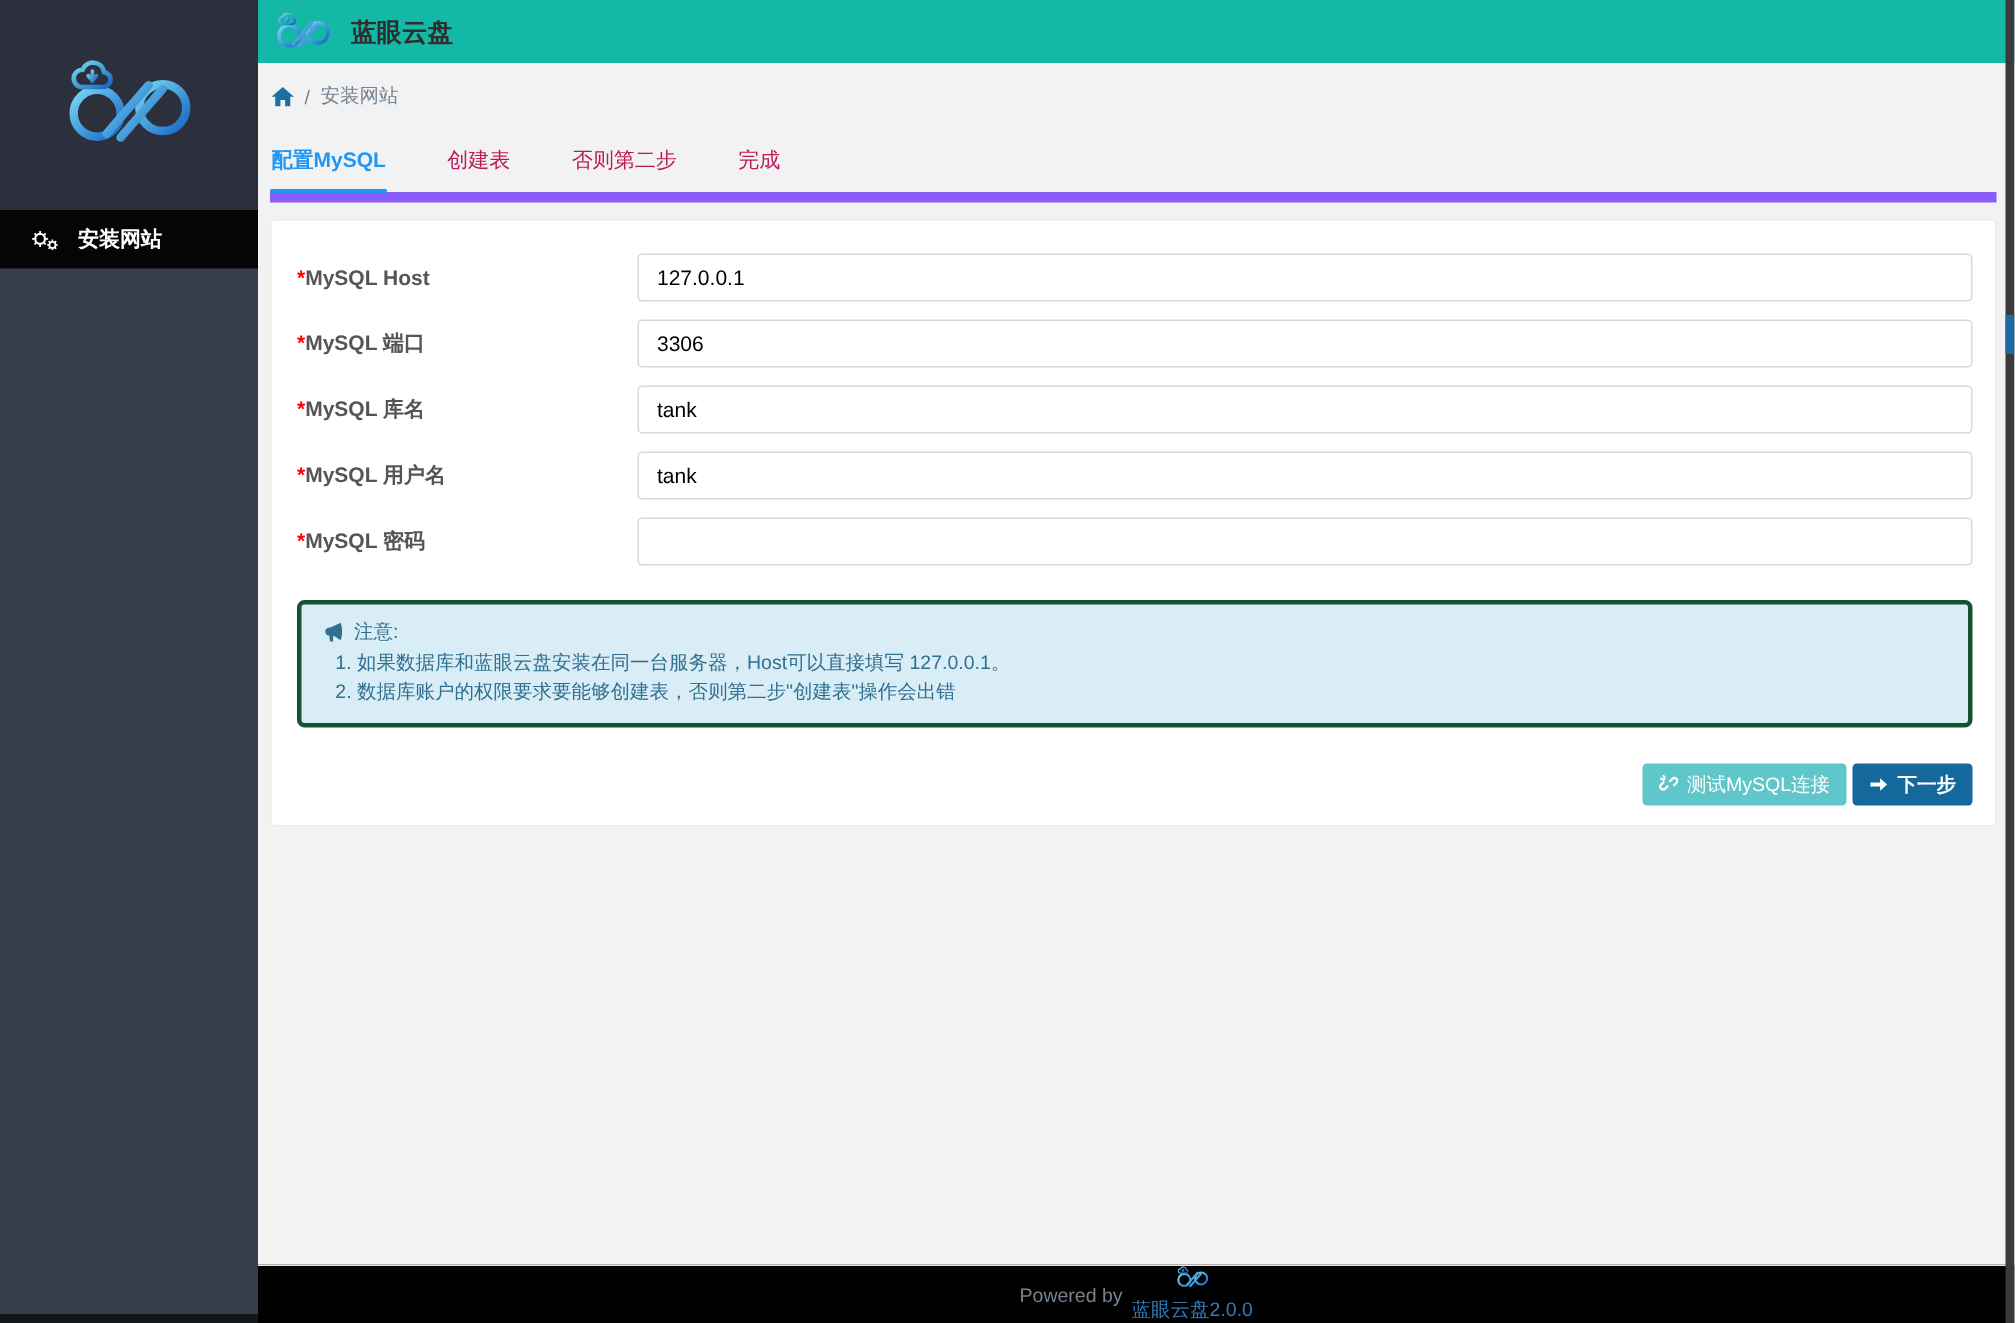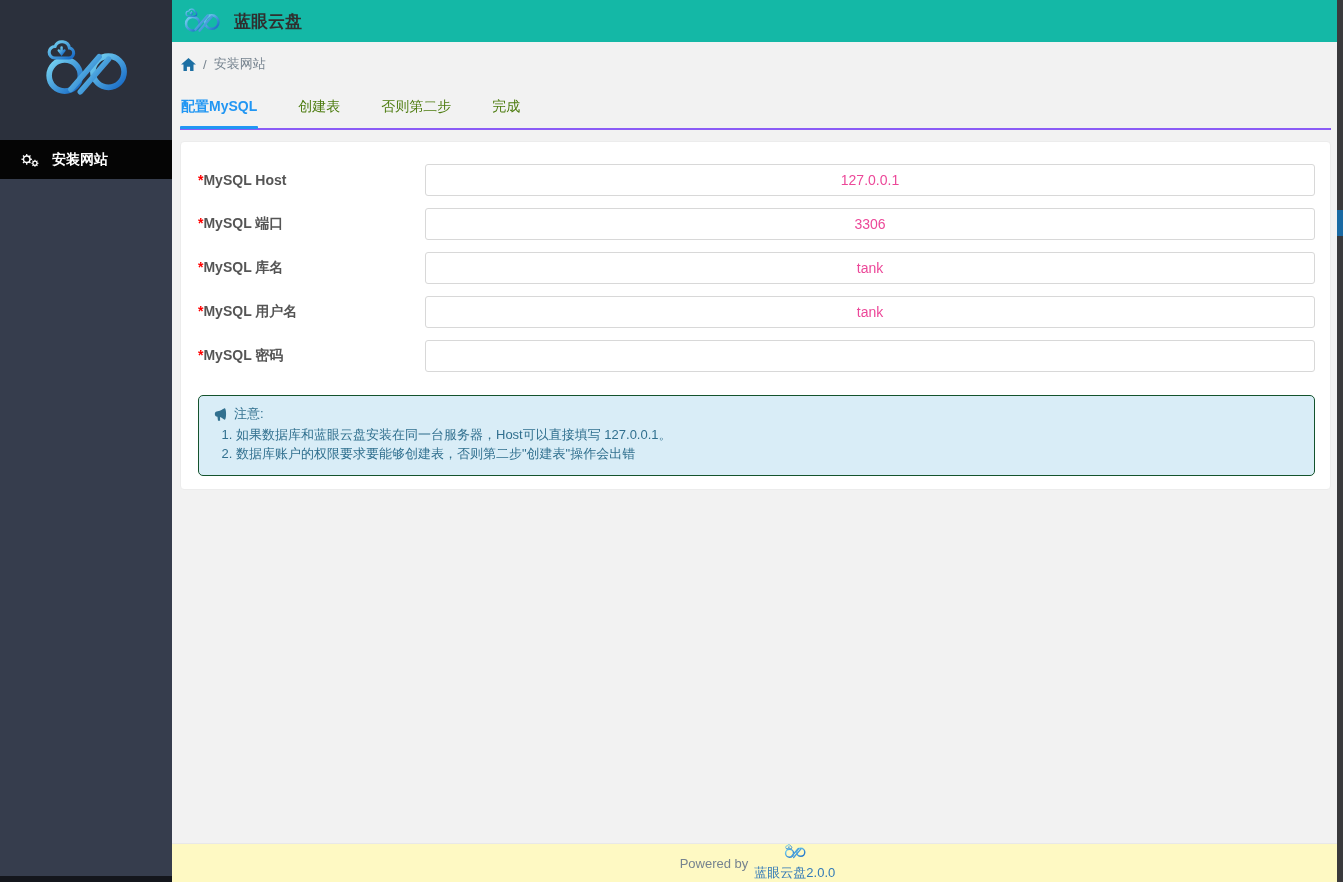--- a/index.html
+++ b/index.html
@@ -15,44 +15,44 @@
                padding-left:21px; gap:13px; font-size:14px; font-weight:bold; cursor:pointer; }
   .side-bottom { position:absolute; left:0; top:876px; width:172px; height:6px; background:#14161c; z-index:6; }
   
   .main { position:absolute; left:172px; top:0; right:0; bottom:0; }
   .topbar { height:42px; background:#14b8a6; display:flex; align-items:center; padding-left:8px; }
   .topbar-title { margin-left:10px; font-size:17px; font-weight:bold; color:#2f2f2f; }
   .content { padding:0 12px 0 8px; }
   .breadcrumb { margin-top:13px; padding-left:1px; display:flex; align-items:center; gap:7px;
                 color:#76838f; font-size:13px; }
   .breadcrumb .crumb-link { cursor:pointer; display:flex; align-items:center; }
-  .tabs { display:flex; margin-top:17px; border-bottom:2px solid #8b5cf6; }
-  .tab { margin-right:39px; padding:8px 1px 12px; font-size:14px; color:#4d7c0f; position:relative; cursor:pointer; }
+  .tabs { display:flex; margin-top:17px; border-bottom:7px solid #8b5cf6; }
+  .tab { margin-right:39px; padding:8px 1px 12px; font-size:14px; color:#be185d; position:relative; cursor:pointer; }
   .tab.active { color:#2196f3; font-weight:bold; }
   .tab.active::after { content:""; position:absolute; left:0; right:0; bottom:-1px; height:3px;
                        background:#2196f3; border-radius:1px; }
   
   .panel { margin-top:11px; background:#fff; border:1px solid #ececec; border-radius:4px;
            padding:22px 15px 13px 17px; }
   .frow { display:flex; align-items:center; margin-bottom:12px;gap:36px; }
   .flabel { width:191px; flex:none; font-size:14px; font-weight:bold; color:#555; }
   .req { color:#f00; }
   .finput { flex:1; height:32px; border:1px solid #d8d8d8; border-radius:3px; padding:0 12px;
-            font-size:14px; color:#ec4899; background:#fff; font-family:inherit; outline:none;text-align:center; }
-  .note { margin-top:23px; background:#d9edf7; border:1px solid #14532d; border-radius:5px;
+            font-size:14px; color:#000000; background:#fff; font-family:inherit; outline:none; }
+  .note { margin-top:23px; background:#d9edf7; border:3px solid #14532d; border-radius:5px;
           padding:9px 14px 11px; color:#31708f; font-size:13px; line-height:1.45; }
   .note-title { display:flex; align-items:center; gap:6px; }
   .note ol { margin:2px 0 0; padding-left:23px; }
   .actions { display:flex; justify-content:flex-end; gap:4px; margin-top:24px; }
   .btn { display:inline-flex; align-items:center; gap:6px; height:28px; padding:0 11px; border:none;
          border-radius:3px; color:#fff; font-size:13px; cursor:pointer; font-family:inherit; }
   .btn-test { background:#5fc7c9; }
   .btn-next { background:#14689b; font-weight:bold; }
   
-  .footer { position:absolute; left:172px; bottom:0; right:0; height:39px; background:#fef9c3;
+  .footer { position:absolute; left:172px; bottom:0; right:0; height:39px; background:#000000;
             border-top:1px solid #e8e8e8; display:flex; align-items:center; justify-content:center;
             gap:6px; font-size:13px; color:#76838f; z-index:4; }
   .footer-link { color:#337ab7; display:flex; align-items:center; gap:4px; cursor:pointer;flex-direction:column; }
   
   .scrollbar { position:absolute; right:0; top:0; width:6px; height:882px; background:#3a3a3c; z-index:20; }
   .scroll-thumb { position:absolute; right:0; top:210px; width:6px; height:26px; background:#1a6aa3; cursor:pointer; }
   svg { display:block; }
 </style>
 </head>
 <body>
@@ -166,20 +166,42 @@
             </svg>
           </span>
           <span>注意:</span>
         </div>
         <ol>
           <li>如果数据库和蓝眼云盘安装在同一台服务器，Host可以直接填写 127.0.0.1。</li>
           <li>数据库账户的权限要求要能够创建表，否则第二步"创建表"操作会出错</li>
         </ol>
       </div>
 
+      <div class="actions">
+        <button class="btn btn-test">
+          <span>
+            <svg viewBox="0 0 15 15" width="13" height="13">
+              <g stroke="#fff" stroke-width="1.7" fill="none" stroke-linecap="round">
+                <path d="M8.4,5.6 l2,-2 a2.2,2.2 0 0 1 3.1,3.1 l-2,2"></path>
+                <path d="M6.6,9.4 l-2,2 a2.2,2.2 0 0 1 -3.1,-3.1 l2,-2"></path>
+                <path d="M1.6,3.6 l1.9,0.9 M3.6,1.6 l0.9,1.9"></path>
+              </g>
+            </svg>
+          </span>
+          <span>测试MySQL连接</span>
+        </button>
+        <button class="btn btn-next">
+          <span>
+            <svg viewBox="0 0 14 12" width="13" height="12">
+              <path d="M1,4.6 h7 V1.6 l5,4.4 -5,4.4 V7.4 H1 z" fill="#fff"></path>
+            </svg>
+          </span>
+          <span>下一步</span>
+        </button>
+      </div>
     </div>
   </div>
 </div>
 
 <div class="footer">
   <span>Powered by</span>
   <span class="footer-link">
     <span>
       <svg width="26" height="16">
           <use href="#brand-logo"></use>

